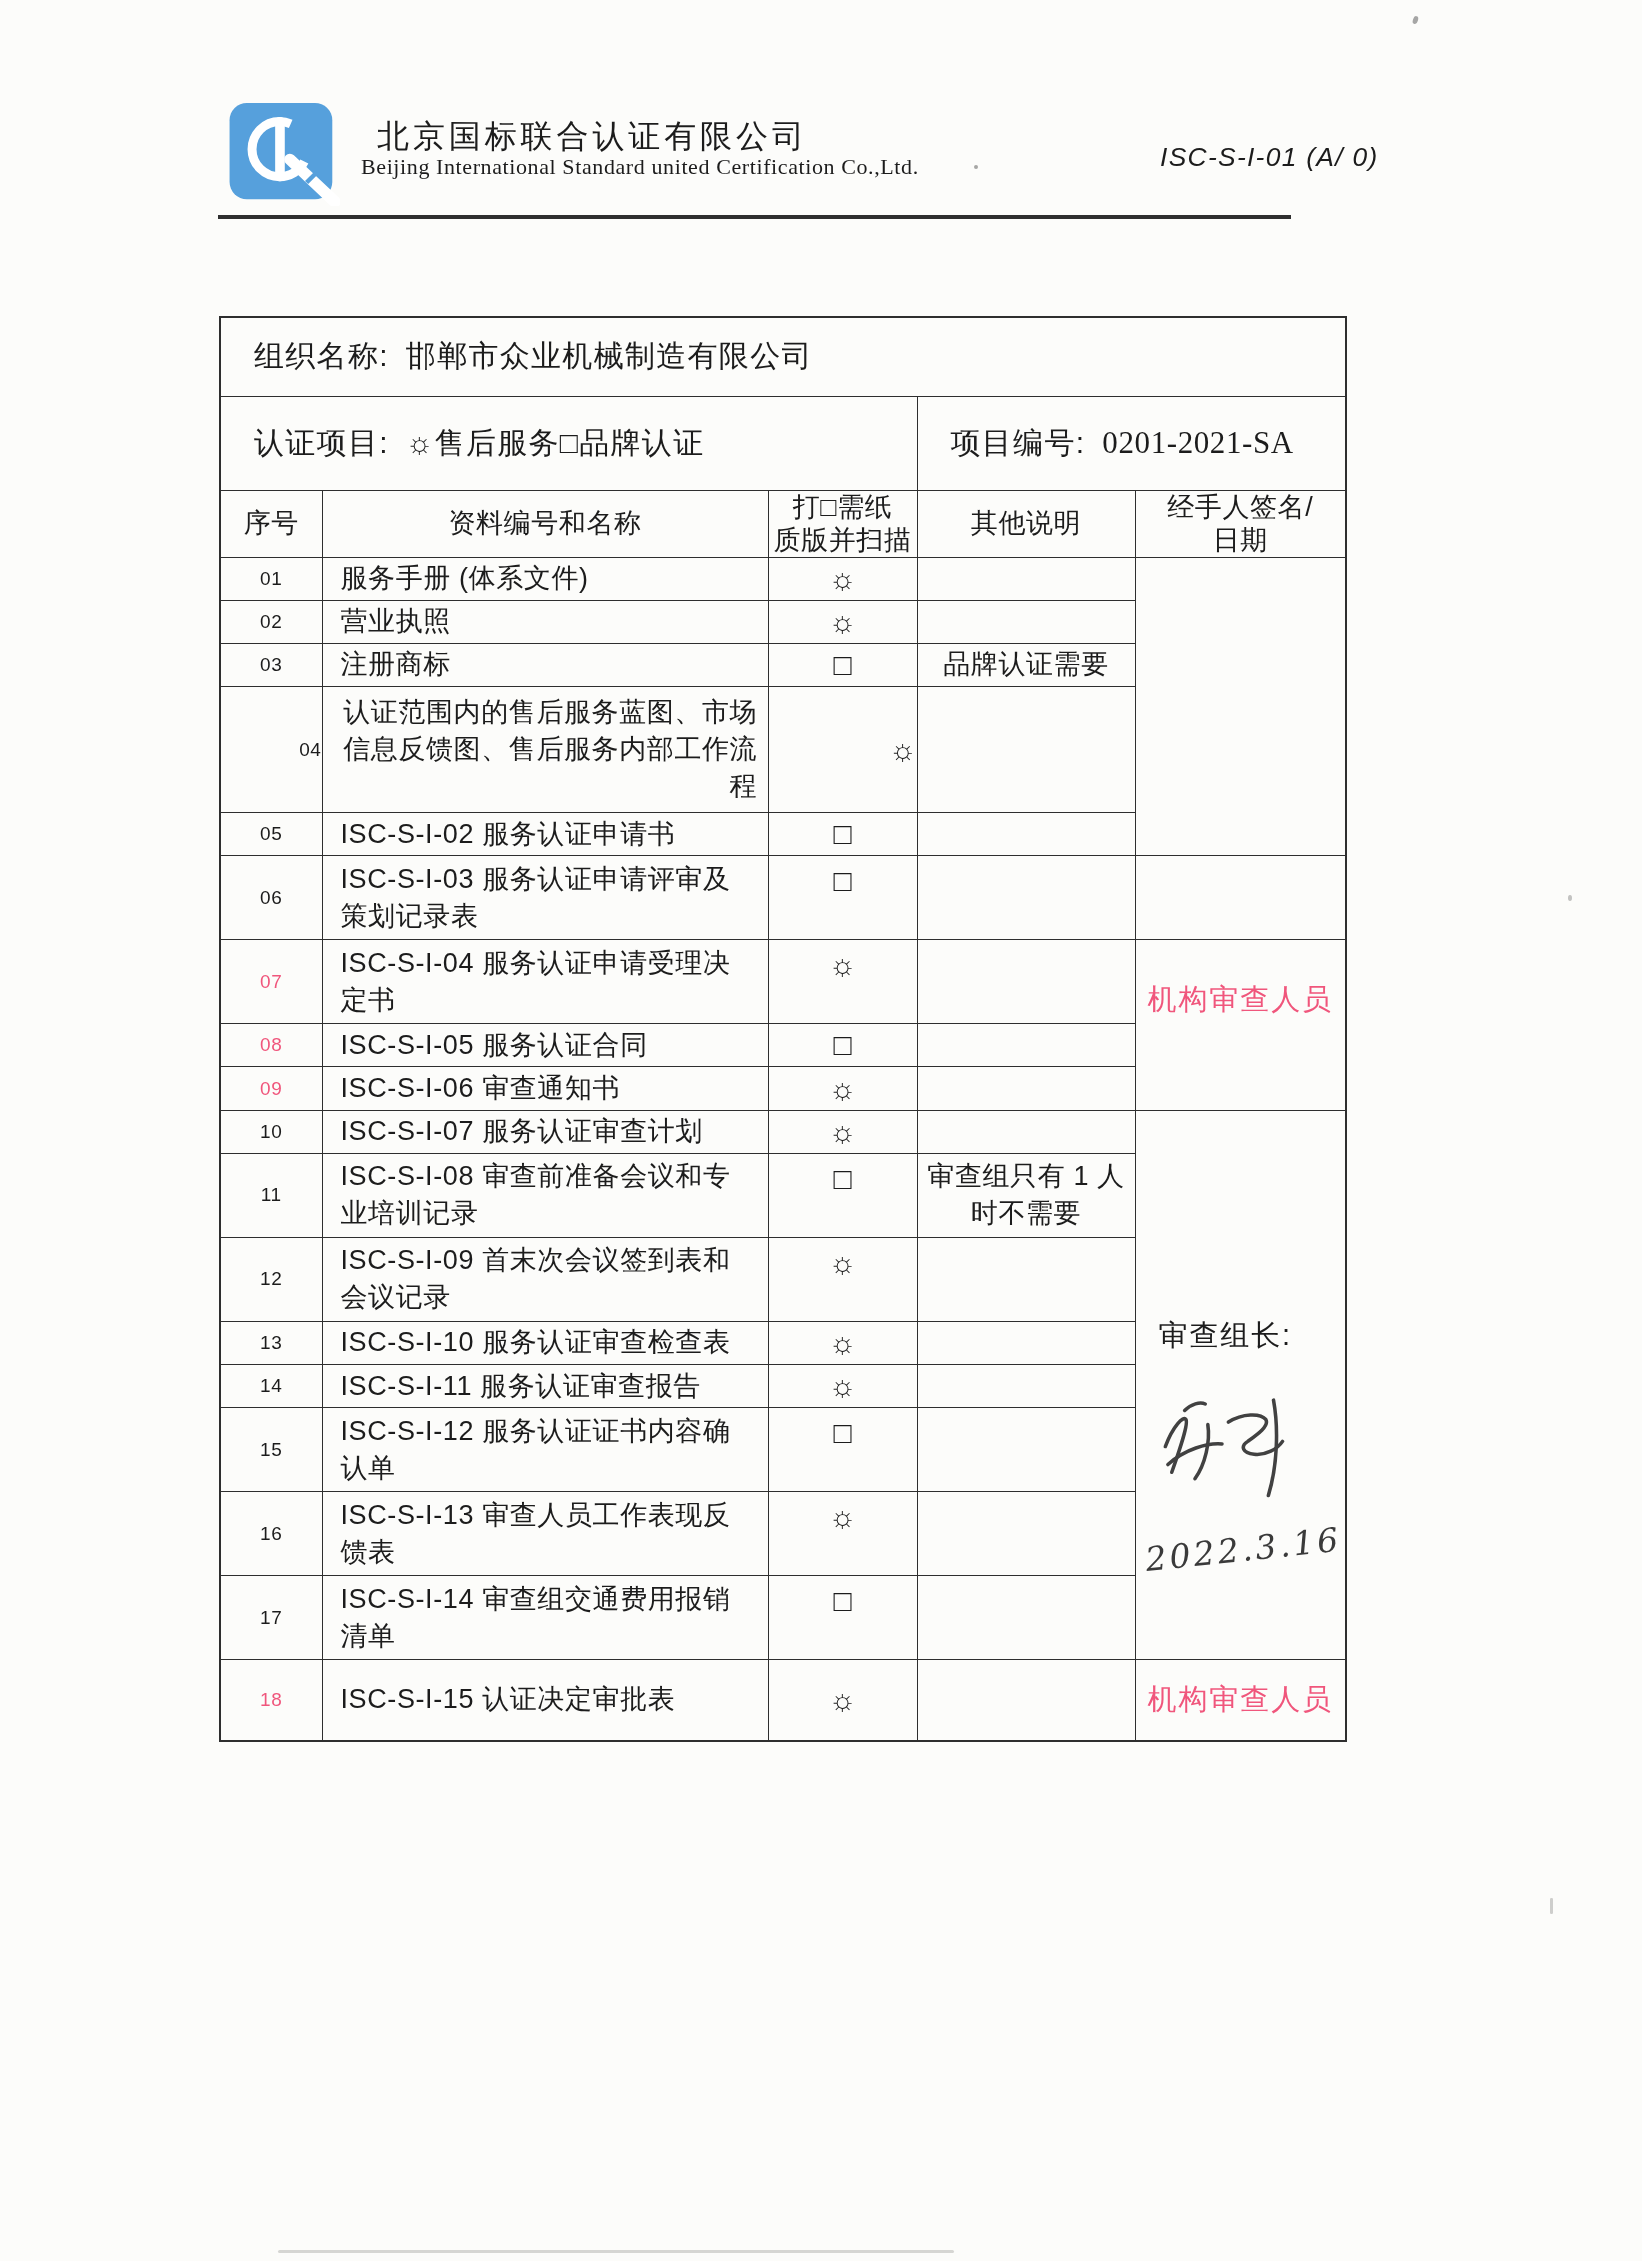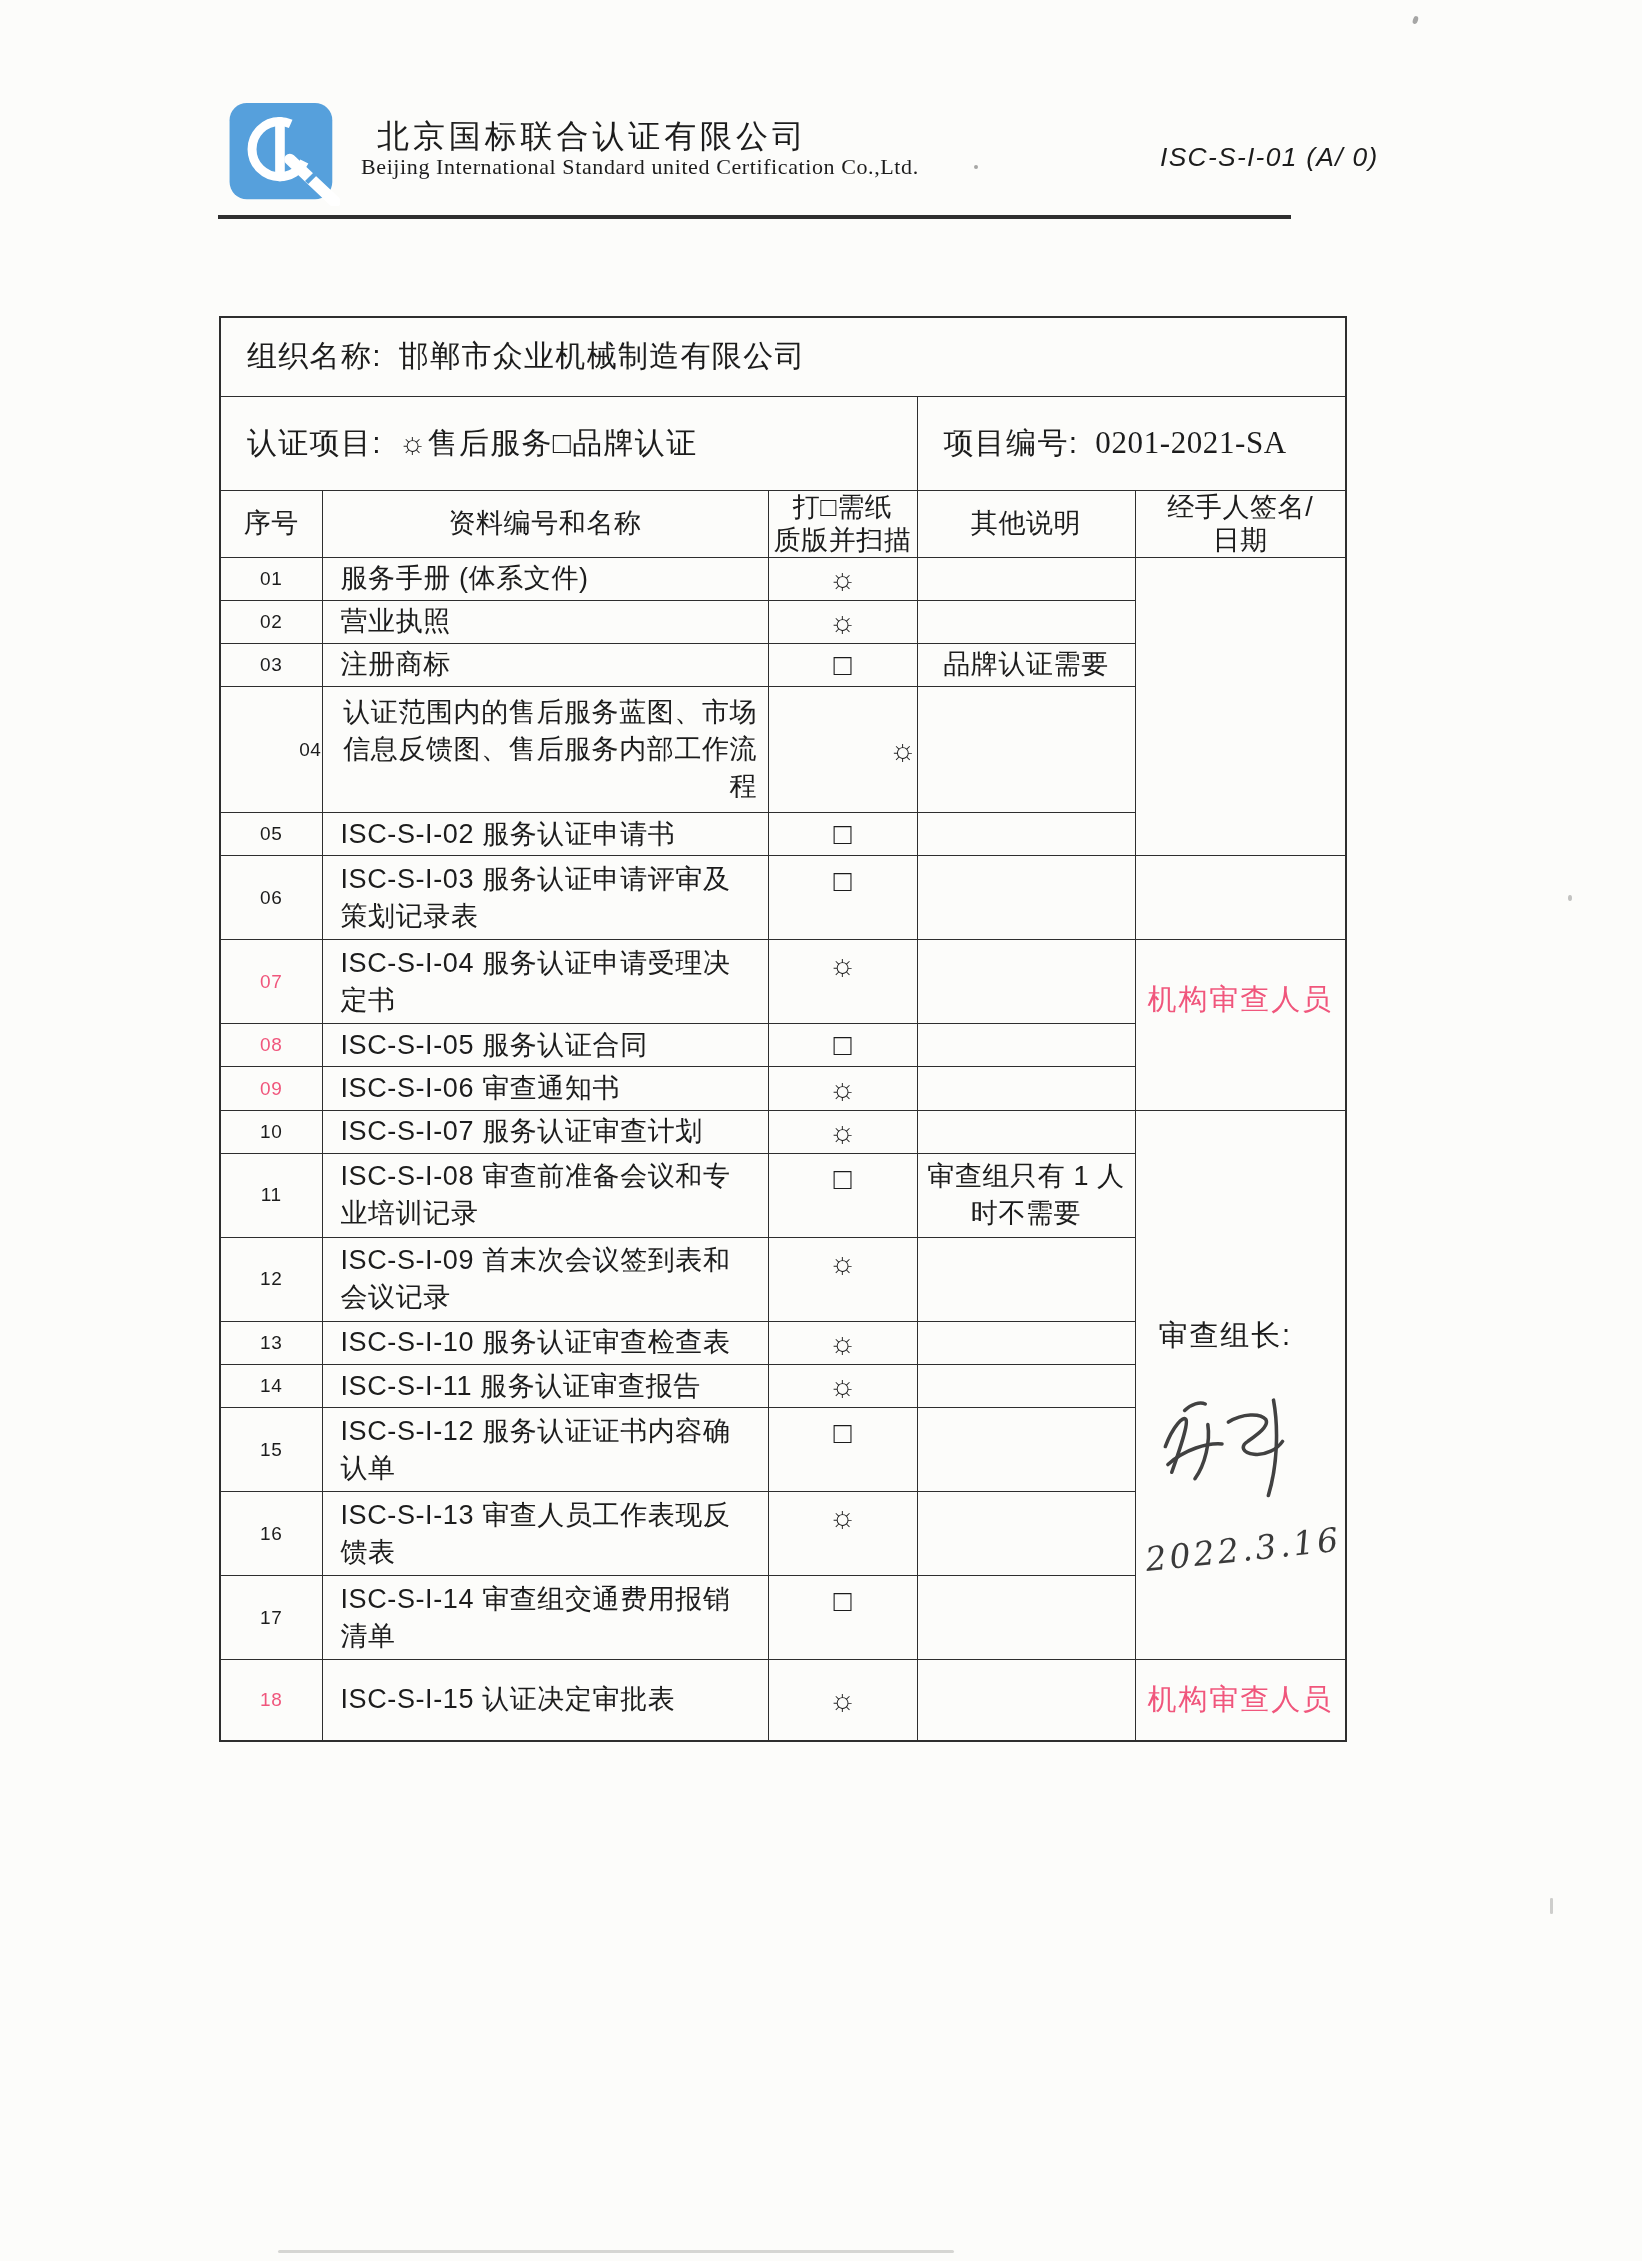--- a/index.html
+++ b/index.html
@@ -20,21 +20,21 @@
   .tbl-wrap { position:absolute; left:219px; top:316px; width:1126px; }
   table.t { border-collapse:collapse; width:1126px; border:2.6px solid var(--line,#2e2e2e); table-layout:fixed; }
   table.t td { border:1.9px solid var(--line,#2e2e2e); vertical-align:middle; }
   tr.hA td { height:79px; }
   tr.hB td { height:94px; }
   tr.hH td { height:62px; }
   tr.h1 td { height:43px; }
   tr.h2 td { height:84px; }
   tr.h3 td { height:126px;text-align:right; }
   tr.h18 td { height:81px; }
-  td.info { font-size:30px; padding-left:26px; letter-spacing:1.3px; }
+  td.info { font-size:30px; padding-left:33px; letter-spacing:1.3px; }
   td.info .lab { margin-right:17px; }
   .serif-val { font-family:"Liberation Serif", serif; font-size:31px; letter-spacing:0.6px; }
   td.th { text-align:center; font-size:27px; line-height:33px; white-space:pre-line; letter-spacing:0.6px; }
   td.num { text-align:center; font-size:19px; letter-spacing:0.6px; }
   td.name { font-size:27px; line-height:37px; padding:2.6px 10.3px 2.6px 18px; letter-spacing:0.6px; }
   td.mark { text-align:center; font-size:30px; }
   td.mark.vtop { vertical-align:top; padding-top:7.7px; }
   td.note { text-align:center; font-size:27px; line-height:37px; white-space:pre-line; letter-spacing:0.6px; }
   td.sign { text-align:center; }
   .pink { color:var(--pink,#f0567c); }

